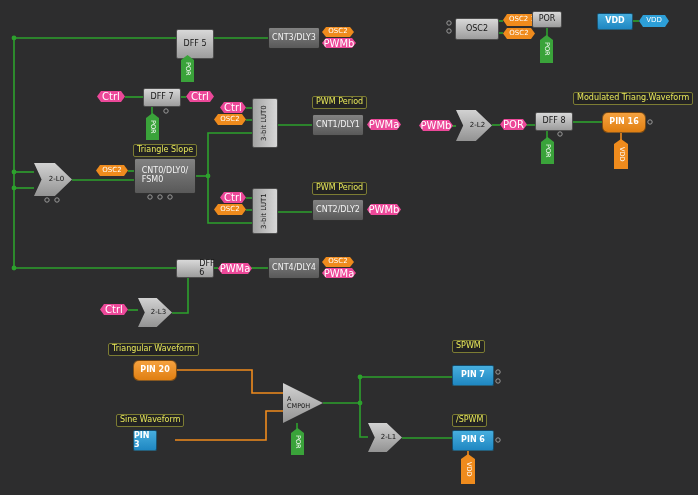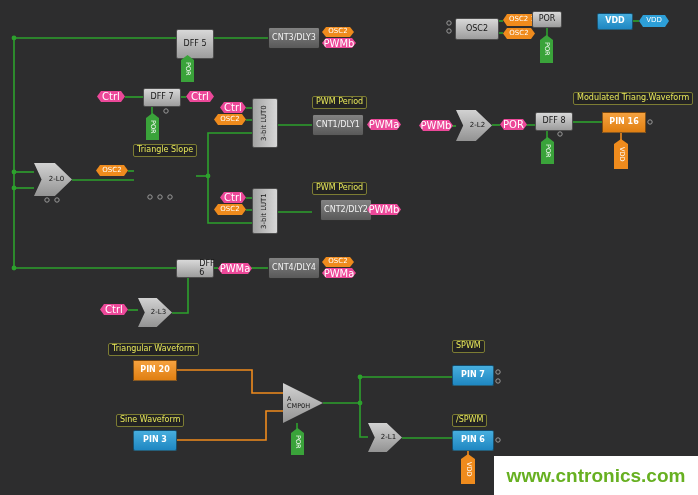--- a/index.html
+++ b/index.html
@@ -15,21 +15,21 @@
   .block-light{background:linear-gradient(#d8d8d8,#9d9d9d);border:1px solid #4d4d4d;color:#161616;font-size:8px;border-radius:2px;}
   .block-dark{background:linear-gradient(#828282,#595959);border:1px solid #2f2f2f;color:#f2f2f2;font-size:8px;border-radius:2px;white-space:pre-line;}
   .lut{background:linear-gradient(90deg,#d8d8d8,#a2a2a2);border:1px solid #4d4d4d;color:#161616;font-size:7px;writing-mode:vertical-rl;transform:rotate(180deg);border-radius:2px;}
   .gate{clip-path:polygon(0 0,55% 0,100% 50%,55% 100%,0 100%,20% 50%);background:linear-gradient(#d2d2d2,#939393);font-size:7px;color:#141414;padding-left:7px;}
   .cmp{clip-path:polygon(0 0,100% 50%,0 100%);background:linear-gradient(#d2d2d2,#939393);font-size:6.5px;color:#141414;white-space:pre-line;justify-content:flex-start;text-align:left;padding-left:4px;}
   .tag-green{background:#ec4899;color:#fff;font-size:10px;clip-path:polygon(4px 0,calc(100% - 4px) 0,100% 50%,calc(100% - 4px) 100%,4px 100%,0 50%);}
   .tag-orange{background:#ef8b1d;color:#fff;font-size:7px;clip-path:polygon(4px 0,calc(100% - 4px) 0,100% 50%,calc(100% - 4px) 100%,4px 100%,0 50%);}
   .tag-blue{background:#2d9fd8;color:#fff;font-size:7px;clip-path:polygon(4px 0,calc(100% - 4px) 0,100% 50%,calc(100% - 4px) 100%,4px 100%,0 50%);}
   .vtag-green{background:#3aa33a;color:#fff;font-size:6.5px;writing-mode:vertical-rl;clip-path:polygon(50% 0,100% 5px,100% 100%,0 100%,0 5px);}
   .vtag-orange{background:#ef8b1d;color:#fff;font-size:6.5px;writing-mode:vertical-rl;clip-path:polygon(50% 0,100% 5px,100% 100%,0 100%,0 5px);}
-  .pin-orange{background:linear-gradient(#f6a23f,#e07f12);border:1px solid rgba(0,0,0,.45);color:#fff;font-size:8px;font-weight:bold;border-radius:0;}
+  .pin-orange{background:linear-gradient(#f6a23f,#e07f12);border:1px solid rgba(0,0,0,.45);color:#fff;font-size:8px;font-weight:bold;border-radius:6px;}
   .pin-blue{background:linear-gradient(#47aede,#1f87c2);border:1px solid rgba(0,0,0,.45);color:#fff;font-size:8px;font-weight:bold;border-radius:2px;}
   .label-yellow{color:#e9e95a;font-size:8px;border:1px solid #7c7c33;background:rgba(28,28,28,.55);padding:1px 3px;white-space:nowrap;border-radius:2px;}
   #watermark{
     position:absolute;left:494px;top:456px;width:204px;height:39px;background:#ffffff;
     display:flex;align-items:center;justify-content:center;color:#67b021;
     font-size:19px;font-weight:bold;font-family:"Liberation Sans",sans-serif;
   }
 </style>
 </head>
 <body>
@@ -95,71 +95,72 @@
       <circle cx="201" cy="51" r="2.2" fill="#2d2d2e" stroke="#9a9a9a" stroke-width="1"></circle>
       <circle cx="166" cy="111" r="2.2" fill="#2d2d2e" stroke="#9a9a9a" stroke-width="1"></circle>
       <circle cx="560" cy="134" r="2.2" fill="#2d2d2e" stroke="#9a9a9a" stroke-width="1"></circle>
       <circle cx="650" cy="122" r="2.2" fill="#2d2d2e" stroke="#9a9a9a" stroke-width="1"></circle>
       <circle cx="498" cy="372" r="2.2" fill="#2d2d2e" stroke="#9a9a9a" stroke-width="1"></circle>
       <circle cx="498" cy="381" r="2.2" fill="#2d2d2e" stroke="#9a9a9a" stroke-width="1"></circle>
       <circle cx="498" cy="440" r="2.2" fill="#2d2d2e" stroke="#9a9a9a" stroke-width="1"></circle>
       <circle cx="47" cy="200" r="2.2" fill="#2d2d2e" stroke="#9a9a9a" stroke-width="1"></circle>
       <circle cx="57" cy="200" r="2.2" fill="#2d2d2e" stroke="#9a9a9a" stroke-width="1"></circle>
     </svg>
-  <div id="watermark">www.cntronics.com</div>
 <div class="node block-light" style="left: 455px; top: 18px; width: 44px; height: 22px;">OSC2</div>
     <div class="node tag-orange" style="left: 503px; top: 14px; width: 38px; height: 12px;">OSC2 1</div>
     <div class="node tag-orange" style="left: 503px; top: 28px; width: 32px; height: 11px;">OSC2</div>
     <div class="node block-light" style="left: 532px; top: 11px; width: 30px; height: 17px;">POR</div>
     <div class="node vtag-green" style="left: 540px; top: 35px; width: 13px; height: 28px;">POR</div>
     <div class="node pin-blue" style="left: 597px; top: 13px; width: 36px; height: 17px;">VDD</div>
     <div class="node tag-blue" style="left: 639px; top: 15px; width: 30px; height: 12px;">VDD</div>
     <div class="node block-light" style="left: 176px; top: 29px; width: 38px; height: 30px;">DFF 5</div>
     <div class="node block-dark" style="left: 268px; top: 27px; width: 52px; height: 22px;">CNT3/DLY3</div>
     <div class="node tag-orange" style="left: 322px; top: 27px; width: 32px; height: 10px;">OSC2</div>
     <div class="node tag-green" style="left: 322px; top: 38px; width: 34px; height: 10px;">PWMb</div>
     <div class="node vtag-green" style="left: 181px; top: 55px; width: 13px; height: 27px;">POR</div>
     <div class="node tag-green" style="left: 97px; top: 91px; width: 28px; height: 11px;">Ctrl</div>
     <div class="node block-light" style="left: 143px; top: 88px; width: 38px; height: 19px;">DFF 7</div>
     <div class="node tag-green" style="left: 186px; top: 91px; width: 28px; height: 11px;">Ctrl</div>
     <div class="node vtag-green" style="left: 146px; top: 113px; width: 13px; height: 27px;">POR</div>
     <div class="node label-yellow" style="left: 133px; top: 144px;">Triangle Slope</div>
+    <div class="node block-dark" style="left: 134px; top: 158px; width: 62px; height: 36px;">CNT0/DLY0/
+FSM0</div>
     <div class="node tag-orange" style="left: 96px; top: 165px; width: 32px; height: 11px;">OSC2</div>
     <div class="node gate" style="left: 34px; top: 163px; width: 38px; height: 33px; text-align: center;">2-L0</div>
     <div class="node tag-green" style="left: 220px; top: 102px; width: 26px; height: 11px;">Ctrl</div>
     <div class="node tag-orange" style="left: 214px; top: 114px; width: 32px; height: 11px;">OSC2</div>
     <div class="node lut" style="left: 252px; top: 98px; width: 26px; height: 50px;">3-bit LUT0</div>
     <div class="node label-yellow" style="left: 312px; top: 96px;">PWM Period</div>
     <div class="node block-dark" style="left: 312px; top: 114px; width: 52px; height: 22px;">CNT1/DLY1</div>
     <div class="node tag-green" style="left: 367px; top: 119px; width: 34px; height: 11px;">PWMa</div>
     <div class="node tag-green" style="left: 220px; top: 192px; width: 26px; height: 11px;">Ctrl</div>
     <div class="node tag-orange" style="left: 214px; top: 204px; width: 32px; height: 11px;">OSC2</div>
     <div class="node lut" style="left: 252px; top: 188px; width: 26px; height: 46px;">3-bit LUT1</div>
     <div class="node label-yellow" style="left: 312px; top: 182px;">PWM Period</div>
-    <div class="node block-dark" style="left: 312px; top: 199px; width: 52px; height: 22px; margin-left: 8px;">CNT2/DLY2</div>
+    <div class="node block-dark" style="left: 312px; top: 199px; width: 52px; height: 22px;">CNT2/DLY2</div>
     <div class="node tag-green" style="left: 367px; top: 204px; width: 34px; height: 11px;">PWMb</div>
     <div class="node tag-green" style="left: 419px; top: 120px; width: 34px; height: 11px;">PWMb</div>
     <div class="node gate" style="left: 456px; top: 110px; width: 36px; height: 31px;">2-L2</div>
     <div class="node tag-green" style="left: 500px; top: 119px; width: 27px; height: 11px;">POR</div>
     <div class="node block-light" style="left: 535px; top: 112px; width: 38px; height: 19px;">DFF 8</div>
     <div class="node vtag-green" style="left: 541px; top: 137px; width: 13px; height: 27px;">POR</div>
     <div class="node label-yellow" style="left: 573px; top: 92px;">Modulated Triang.Waveform</div>
     <div class="node pin-orange" style="left: 602px; top: 112px; width: 44px; height: 21px;">PIN 16</div>
     <div class="node vtag-orange" style="left: 614px; top: 139px; width: 14px; height: 30px;">VDD</div>
     <div class="node block-light" style="left: 176px; top: 259px; width: 38px; height: 19px; padding-left: 24px;">DFF 6</div>
     <div class="node tag-green" style="left: 218px; top: 263px; width: 34px; height: 11px;">PWMa</div>
     <div class="node block-dark" style="left: 268px; top: 257px; width: 52px; height: 22px;">CNT4/DLY4</div>
     <div class="node tag-orange" style="left: 322px; top: 257px; width: 32px; height: 10px;">OSC2</div>
     <div class="node tag-green" style="left: 322px; top: 268px; width: 34px; height: 10px;">PWMa</div>
     <div class="node tag-green" style="left: 100px; top: 304px; width: 28px; height: 11px;">Ctrl</div>
     <div class="node gate" style="left: 138px; top: 298px; width: 34px; height: 29px;">2-L3</div>
     <div class="node label-yellow" style="left: 108px; top: 343px;">Triangular Waveform</div>
     <div class="node pin-orange" style="left: 133px; top: 360px; width: 44px; height: 21px;">PIN 20</div>
     <div class="node label-yellow" style="left: 116px; top: 414px;">Sine Waveform</div>
-    <div class="node pin-blue" style="left: 133px; top: 430px; width: 44px; height: 21px;">PIN 3</div>
+    <div class="node pin-blue" style="left: 133px; top: 430px; width: 24px; height: 21px;">PIN 3</div>
     <div class="node cmp" style="left: 283px; top: 383px; width: 40px; height: 40px;">A
 CMP0H</div>
     <div class="node vtag-green" style="left: 291px; top: 428px; width: 13px; height: 27px;">POR</div>
     <div class="node label-yellow" style="left: 452px; top: 340px;">SPWM</div>
     <div class="node pin-blue" style="left: 452px; top: 365px; width: 42px; height: 21px;">PIN 7</div>
     <div class="node gate" style="left: 368px; top: 423px; width: 34px; height: 29px;">2-L1</div>
     <div class="node label-yellow" style="left: 452px; top: 414px;">/SPWM</div>
     <div class="node pin-blue" style="left: 452px; top: 430px; width: 42px; height: 21px;">PIN 6</div>
     <div class="node vtag-orange" style="left: 461px; top: 454px; width: 14px; height: 30px;">VDD</div>
   </div>

